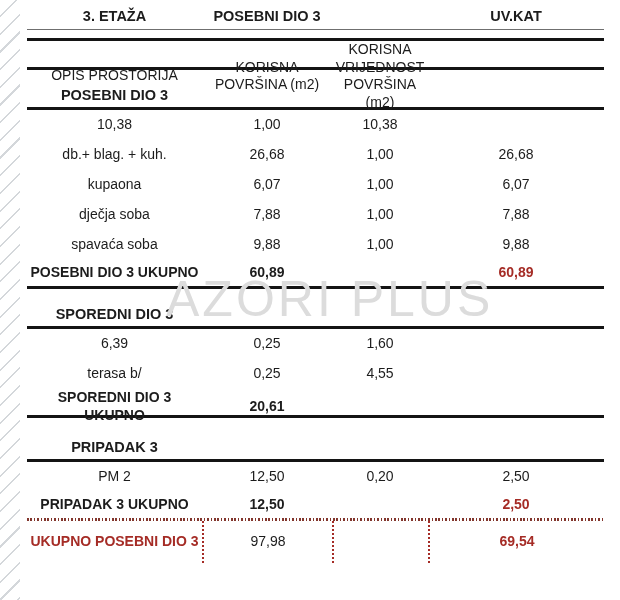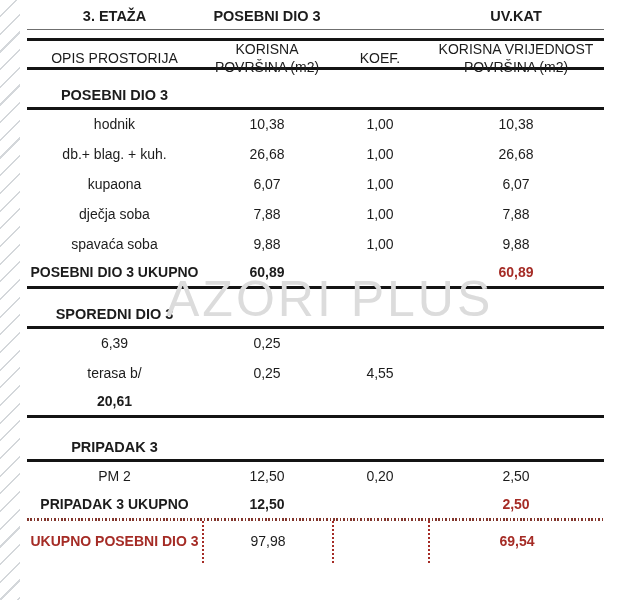--- a/index.html
+++ b/index.html
@@ -91,32 +91,30 @@
     <div class="cell"></div>
     <div class="cell">UV.KAT</div>
   </div>
   <div class="thin-line"></div>
   <div class="gap8"></div>
   <div class="thick-line"></div>
 
   <div class="row header2">
     <div class="cell">OPIS PROSTORIJA</div>
     <div class="cell">KORISNA POVRŠINA (m2)</div>
-    <div class="cell">KOEF.</div>
     <div class="cell">KORISNA VRIJEDNOST POVRŠINA (m2)</div>
   </div>
   <div class="thick-line"></div>
 
   <div class="section-title-row mt12">
     <div class="section-title">POSEBNI DIO 3</div>
   </div>
   <div class="thick-line"></div>
 
   <div class="row data-row">
-    <div class="cell">hodnik</div>
     <div class="cell">10,38</div>
     <div class="cell">1,00</div>
     <div class="cell">10,38</div>
   </div>
   <div class="row data-row">
     <div class="cell">db.+ blag. + kuh.</div>
     <div class="cell">26,68</div>
     <div class="cell">1,00</div>
     <div class="cell">26,68</div>
   </div>
@@ -147,27 +145,29 @@
   <div class="thick-line"></div>
 
   <div class="section-title-row mt12">
     <div class="section-title">SPOREDNI DIO 3</div>
   </div>
   <div class="thick-line"></div>
 
   <div class="row data-row">
     <div class="cell">6,39</div>
     <div class="cell">0,25</div>
+    <div class="cell">1,60</div>
   </div>
   <div class="row data-row">
     <div class="cell">terasa b/</div>
     <div class="cell">0,25</div>
     <div class="cell">4,55</div>
   </div>
   <div class="row total-row">
+    <div class="cell">SPOREDNI DIO 3 UKUPNO</div>
     <div class="cell">20,61</div>
     <div class="cell"></div>
   </div>
   <div class="thick-line"></div>
 
   <div class="section-title-row mt16">
     <div class="section-title">PRIPADAK 3</div>
   </div>
   <div class="thick-line"></div>
 

